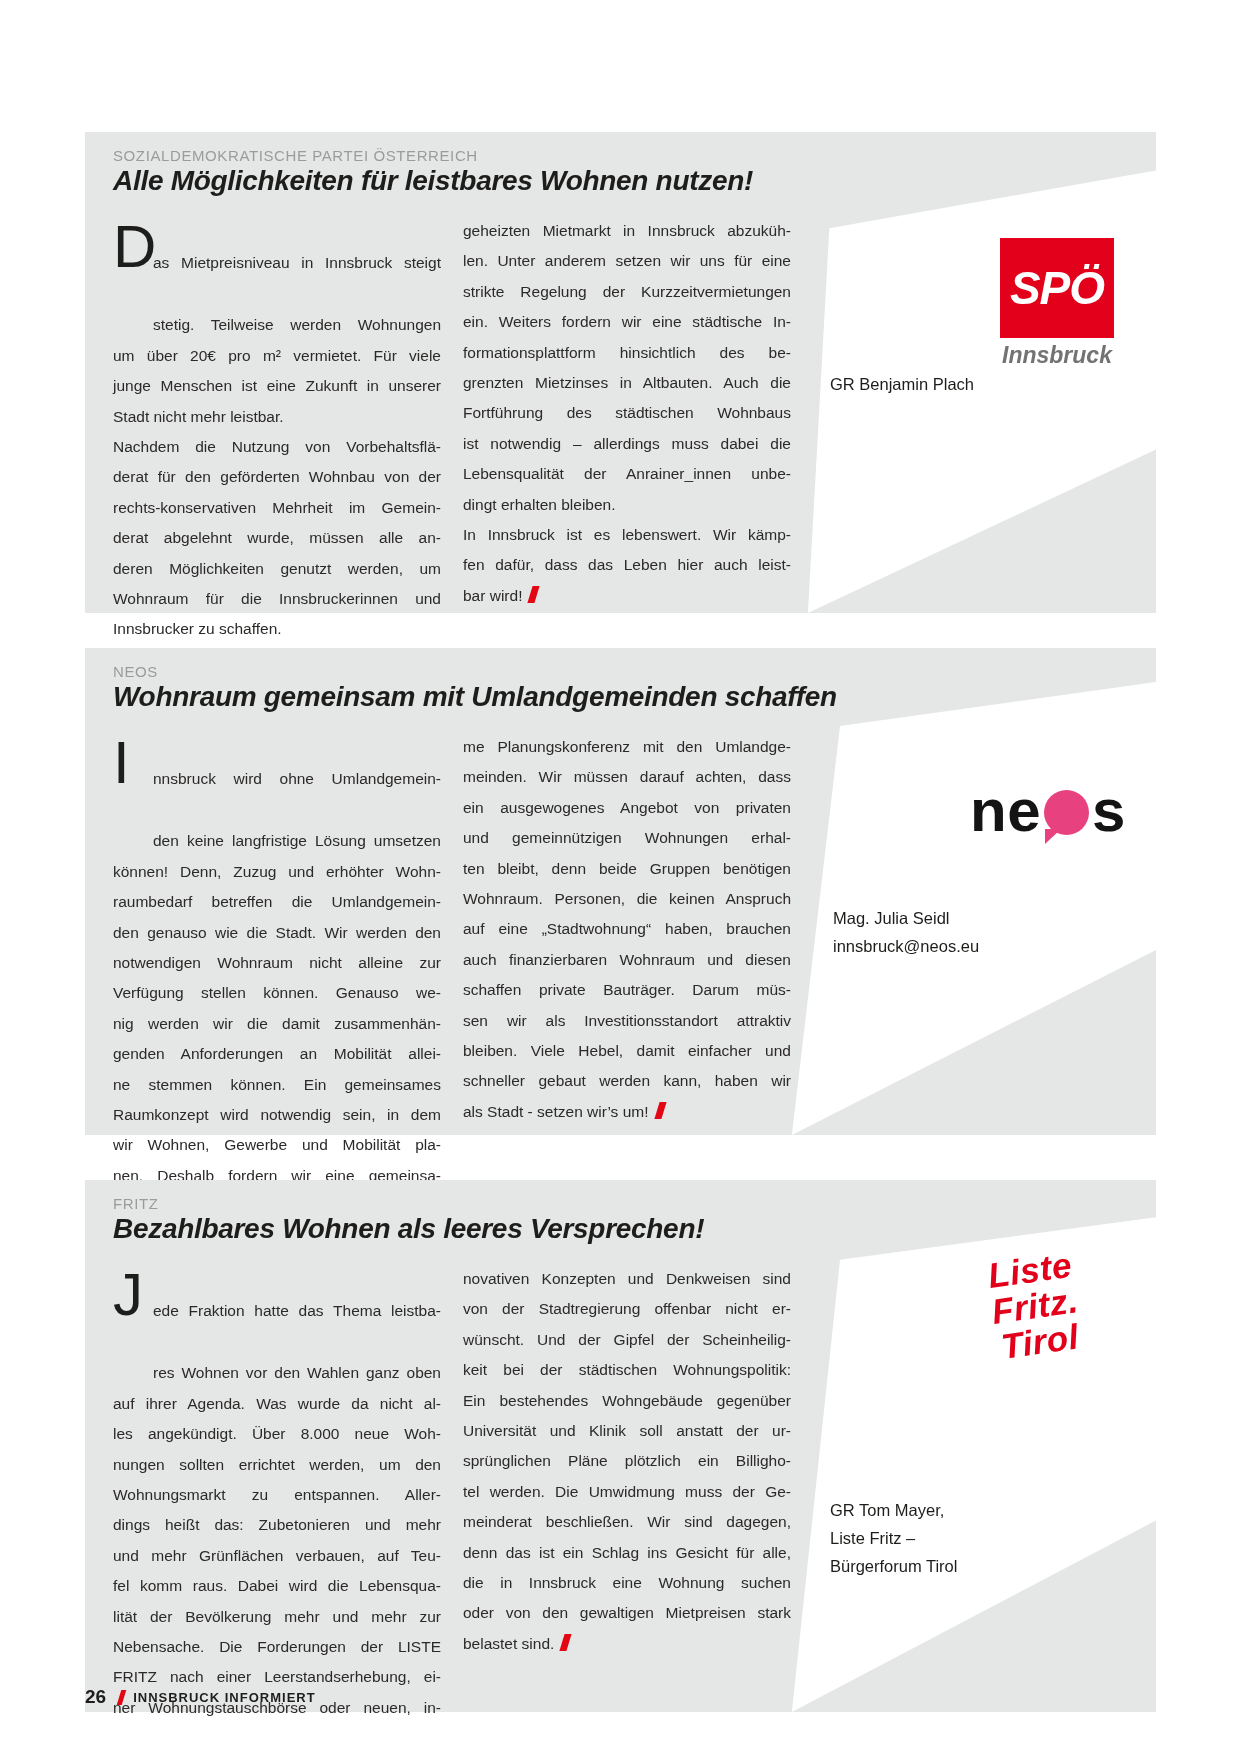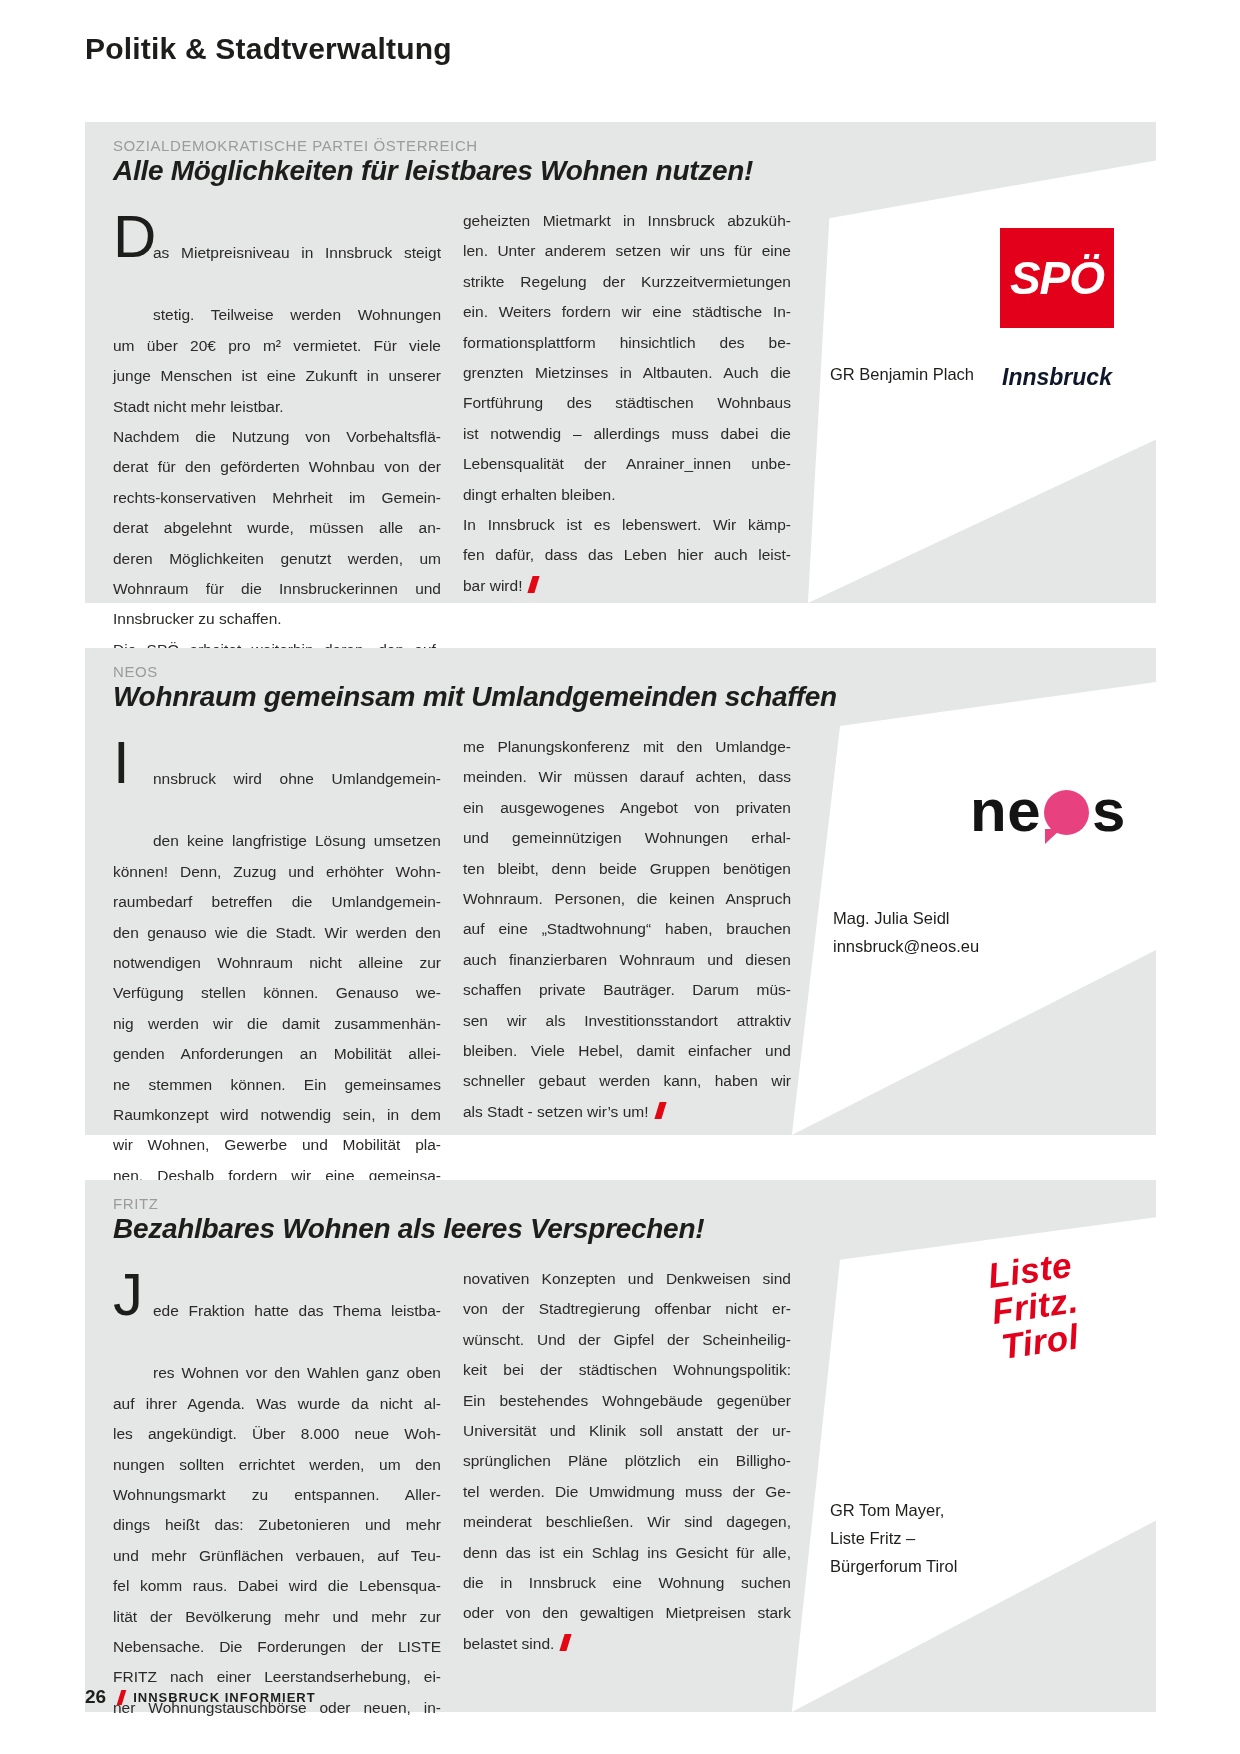--- a/index.html
+++ b/index.html
@@ -4,21 +4,21 @@
 <style>
   * { margin:0; padding:0; box-sizing:border-box; }
   html,body { background:#ffffff; }
   .page { position:relative; width:1240px; height:1754px; background:#ffffff;
           font-family:"Liberation Sans", sans-serif; overflow:hidden; }
 
   .page-title { position:absolute; left:85px; top:32px; font-size:30px; font-weight:bold;
                 color:#1d1d1b; letter-spacing:0.2px; }
 
   section.box { position:absolute; left:85px; width:1071px; background:#e5e6e6; }
-  #s1 { top:122px;  height:481px; }
+  #s1 { top:132px;  height:481px; }
   #s2 { top:648px;  height:487px; }
   #s3 { top:1180px; height:532px; }
 
   .band { position:absolute; left:0; top:0; width:100%; height:100%; background:#ffffff; }
   #s1 .band { clip-path: polygon(69.5% 20%, 100% 8%, 100% 66%, 67.5% 100%); }
   #s2 .band { clip-path: polygon(70.5% 16%, 100% 7%, 100% 62%, 66% 100%); }
   #s3 .band { clip-path: polygon(70.5% 15%, 100% 7%, 100% 64%, 66% 100%); }
 
   .label { position:absolute; left:28px; top:15px; font-size:15px; color:#9b9b9b;
            letter-spacing:0.6px; }
@@ -41,21 +41,21 @@
   #s1 .caption { left:745px; top:238px; }
   #s2 .caption { left:748px; top:256px; }
   #s3 .caption { left:745px; top:316px; }
 
   
   .spoe-box { position:absolute; left:915px; top:106px; width:114px; height:100px;
               background:#e2001a; color:#ffffff; font-style:italic; font-weight:bold;
               font-size:46px; display:flex; align-items:center; justify-content:center;
               letter-spacing:-1px; }
   .spoe-sub { position:absolute; left:909px; top:210px; width:126px; text-align:center;
-              font-style:italic; font-weight:bold; font-size:23px; color:#0f172a;margin-top:32px; }
+              font-style:italic; font-weight:bold; font-size:23px; color:#737373; }
 
   
   .neos { position:absolute; left:885px; top:128px; display:flex; align-items:center;
           font-weight:bold; font-size:60px; color:#141414; letter-spacing:0.5px; }
   .neos-bubble { width:45px; height:45px; border-radius:50%; background:#e8417f;
                  position:relative; margin:4px 3px 0 3px; }
   .neos-bubble::after { content:""; position:absolute; left:1px; bottom:-9px;
                         width:0; height:0; border-top:15px solid #e8417f;
                         border-right:16px solid transparent; }
 
@@ -68,21 +68,20 @@
   .footer .num   { font-size:19px; font-weight:bold; color:#1d1d1b; }
   .footer .slash { width:5px; height:15px; background:#e30613; transform:skewX(-17deg);
                    margin:0 9px 0 13px; }
   .footer .mag   { font-size:13px; font-weight:bold; letter-spacing:1px; color:#1d1d1b; }
 </style>
 </head>
 <body>
 
 <div class="page">
 
-  <div class="page-title">Politik &amp; Stadtverwaltung</div>
 
   <section class="box" id="s1">
     <div class="band"></div>
     <div class="label">SOZIALDEMOKRATISCHE PARTEI ÖSTERREICH</div>
     <div class="title">Alle Möglichkeiten für leistbares Wohnen nutzen!</div>
     <div class="cols">
       <div class="col">
           <span class="dropcap">D</span>
           <div class="ln indent">as Mietpreisniveau in Innsbruck steigt</div>
           <div class="ln indent">stetig. Teilweise werden Wohnungen</div>

